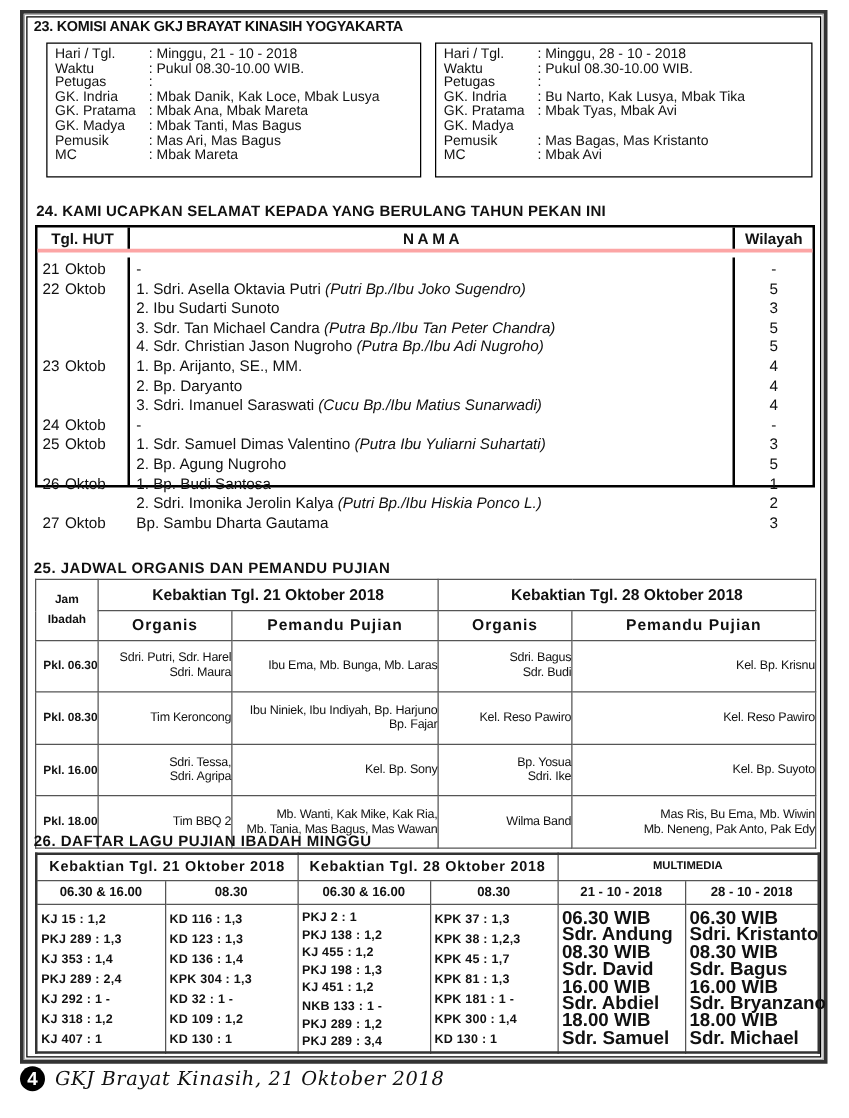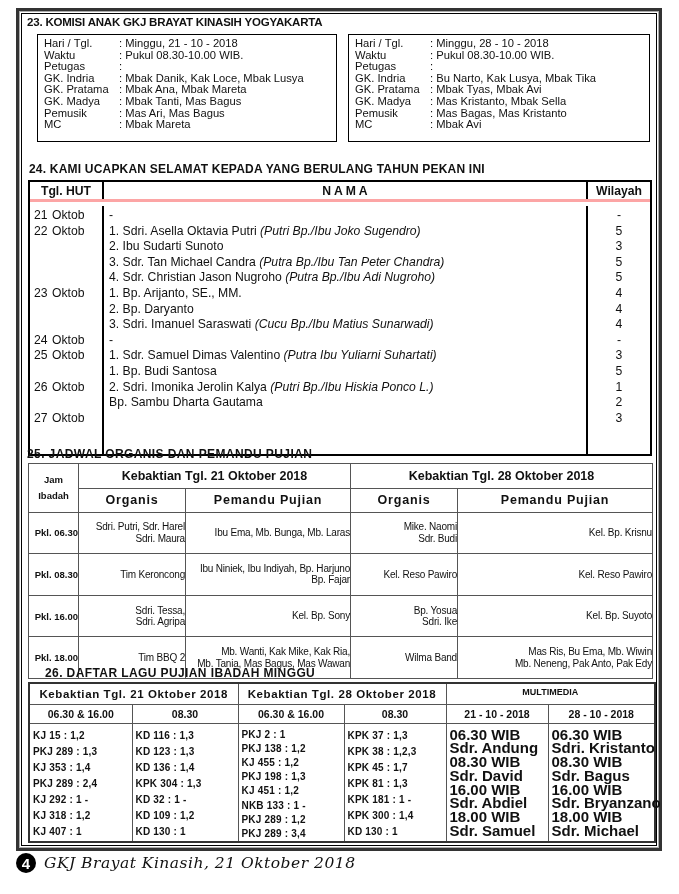--- a/index.html
+++ b/index.html
@@ -38,21 +38,21 @@
   
   .hut-table {
     position: absolute; left: 28px; top: 180px; width: 624px;
     border: 2px solid #000; font-size: 12.2px;
   }
   .hut-head { display: flex; height: 20px; border-bottom: 3px solid #fca5a5; font-weight: bold; }
   .hut-head div { display: flex; align-items: center; justify-content: center; }
   .c-date { width: 74px; border-right: 2px solid #000; }
   .c-name { flex: 1; border-right: 2px solid #000; }
   .c-wil { width: 62px; }
-  .hut-body { display: flex; padding-top: 4px; height: 252px; }
+  .hut-body { display: flex; padding-top: 4px; height: 186px; }
   .hut-body .c-date, .hut-body .c-name, .hut-body .c-wil { padding-top: 2px; }
   .hut-line { height: 15.6px; line-height: 15.6px; white-space: nowrap; }
   .hut-body .c-name .hut-line { padding-left: 5px; }
   .hut-body .c-date .hut-line { display: flex; }
   .hut-body .c-date .d-num { width: 22px; padding-left: 4px; }
   .hut-body .c-wil .hut-line { text-align: center; }
   .note { font-style: italic; }
 
   
   .org-table {
@@ -151,21 +151,20 @@
     <div class="info-row">
       <span class="info-label">GK. Indria</span>
       <span class="info-val">: Bu Narto, Kak Lusya, Mbak Tika</span>
     </div>
     <div class="info-row">
       <span class="info-label">GK. Pratama</span>
       <span class="info-val">: Mbak Tyas, Mbak Avi</span>
     </div>
     <div class="info-row">
       <span class="info-label">GK. Madya</span>
-      <span class="info-val">: Mas Kristanto, Mbak Sella</span>
     </div>
     <div class="info-row">
       <span class="info-label">Pemusik</span>
       <span class="info-val">: Mas Bagas, Mas Kristanto</span>
     </div>
     <div class="info-row">
       <span class="info-label">MC</span>
       <span class="info-val">: Mbak Avi</span>
     </div>
   </div>
@@ -241,20 +240,21 @@
         <div class="hut-line"><span>-</span><span class="note"></span></div>
         <div class="hut-line"><span>1. Sdri. Asella Oktavia Putri </span><span class="note">(Putri Bp./Ibu Joko Sugendro)</span></div>
         <div class="hut-line"><span>2. Ibu Sudarti Sunoto</span><span class="note"></span></div>
         <div class="hut-line"><span>3. Sdr. Tan Michael Candra </span><span class="note">(Putra Bp./Ibu Tan Peter Chandra)</span></div>
         <div class="hut-line"><span>4. Sdr. Christian Jason Nugroho </span><span class="note">(Putra Bp./Ibu Adi Nugroho)</span></div>
         <div class="hut-line"><span>1. Bp. Arijanto, SE., MM.</span><span class="note"></span></div>
         <div class="hut-line"><span>2. Bp. Daryanto</span><span class="note"></span></div>
         <div class="hut-line"><span>3. Sdri. Imanuel Saraswati </span><span class="note">(Cucu Bp./Ibu Matius Sunarwadi)</span></div>
         <div class="hut-line"><span>-</span><span class="note"></span></div>
         <div class="hut-line"><span>1. Sdr. Samuel Dimas Valentino </span><span class="note">(Putra Ibu Yuliarni Suhartati)</span></div>
+        <div class="hut-line"><span>2. Bp. Agung Nugroho</span><span class="note"></span></div>
         <div class="hut-line"><span>1. Bp. Budi Santosa</span><span class="note"></span></div>
         <div class="hut-line"><span>2. Sdri. Imonika Jerolin Kalya </span><span class="note">(Putri Bp./Ibu Hiskia Ponco L.)</span></div>
         <div class="hut-line"><span>Bp. Sambu Dharta Gautama</span><span class="note"></span></div>
       </div>
     <div class="c-wil" id="hut-wils">
         <div class="hut-line">-</div>
         <div class="hut-line">5</div>
         <div class="hut-line">3</div>
         <div class="hut-line">5</div>
         <div class="hut-line">5</div>
@@ -301,21 +301,21 @@
       <tr class="row">
         <td class="pkl">Pkl. 06.30</td>
         <td class="cell">
           <div>Sdri. Putri, Sdr. Harel</div>
           <div>Sdri. Maura</div>
         </td>
         <td class="cell">
           <div>Ibu Ema, Mb. Bunga, Mb. Laras</div>
         </td>
         <td class="cell">
-          <div>Mike. Naomi</div>
+          <div>Sdri. Bagus</div>
           <div>Sdr. Budi</div>
         </td>
         <td class="cell">
           <div>Kel. Bp. Krisnu</div>
         </td>
       </tr>
       <tr class="row">
         <td class="pkl">Pkl. 08.30</td>
         <td class="cell">
           <div>Tim Keroncong</div>
@@ -361,21 +361,21 @@
           <div>Wilma Band</div>
         </td>
         <td class="cell">
           <div>Mas Ris, Bu Ema, Mb. Wiwin</div>
           <div>Mb. Neneng, Pak Anto, Pak Edy</div>
         </td>
       </tr>
     </tbody>
 </table>
 
-<div class="sec-title" style="left:27px; top:666px; font-size:12px; letter-spacing:0.4px;margin-left:18px;">26. DAFTAR LAGU PUJIAN IBADAH MINGGU</div>
+<div class="sec-title" style="left:27px; top:666px; font-size:12px; letter-spacing:0.4px;">26. DAFTAR LAGU PUJIAN IBADAH MINGGU</div>
 
 <table class="lagu-table">
   <colgroup>
     <col style="width:103px">
       <col style="width:106px">
       <col style="width:106px">
       <col style="width:102px">
       <col style="width:102px">
       <col style="width:107px">
   </colgroup>

